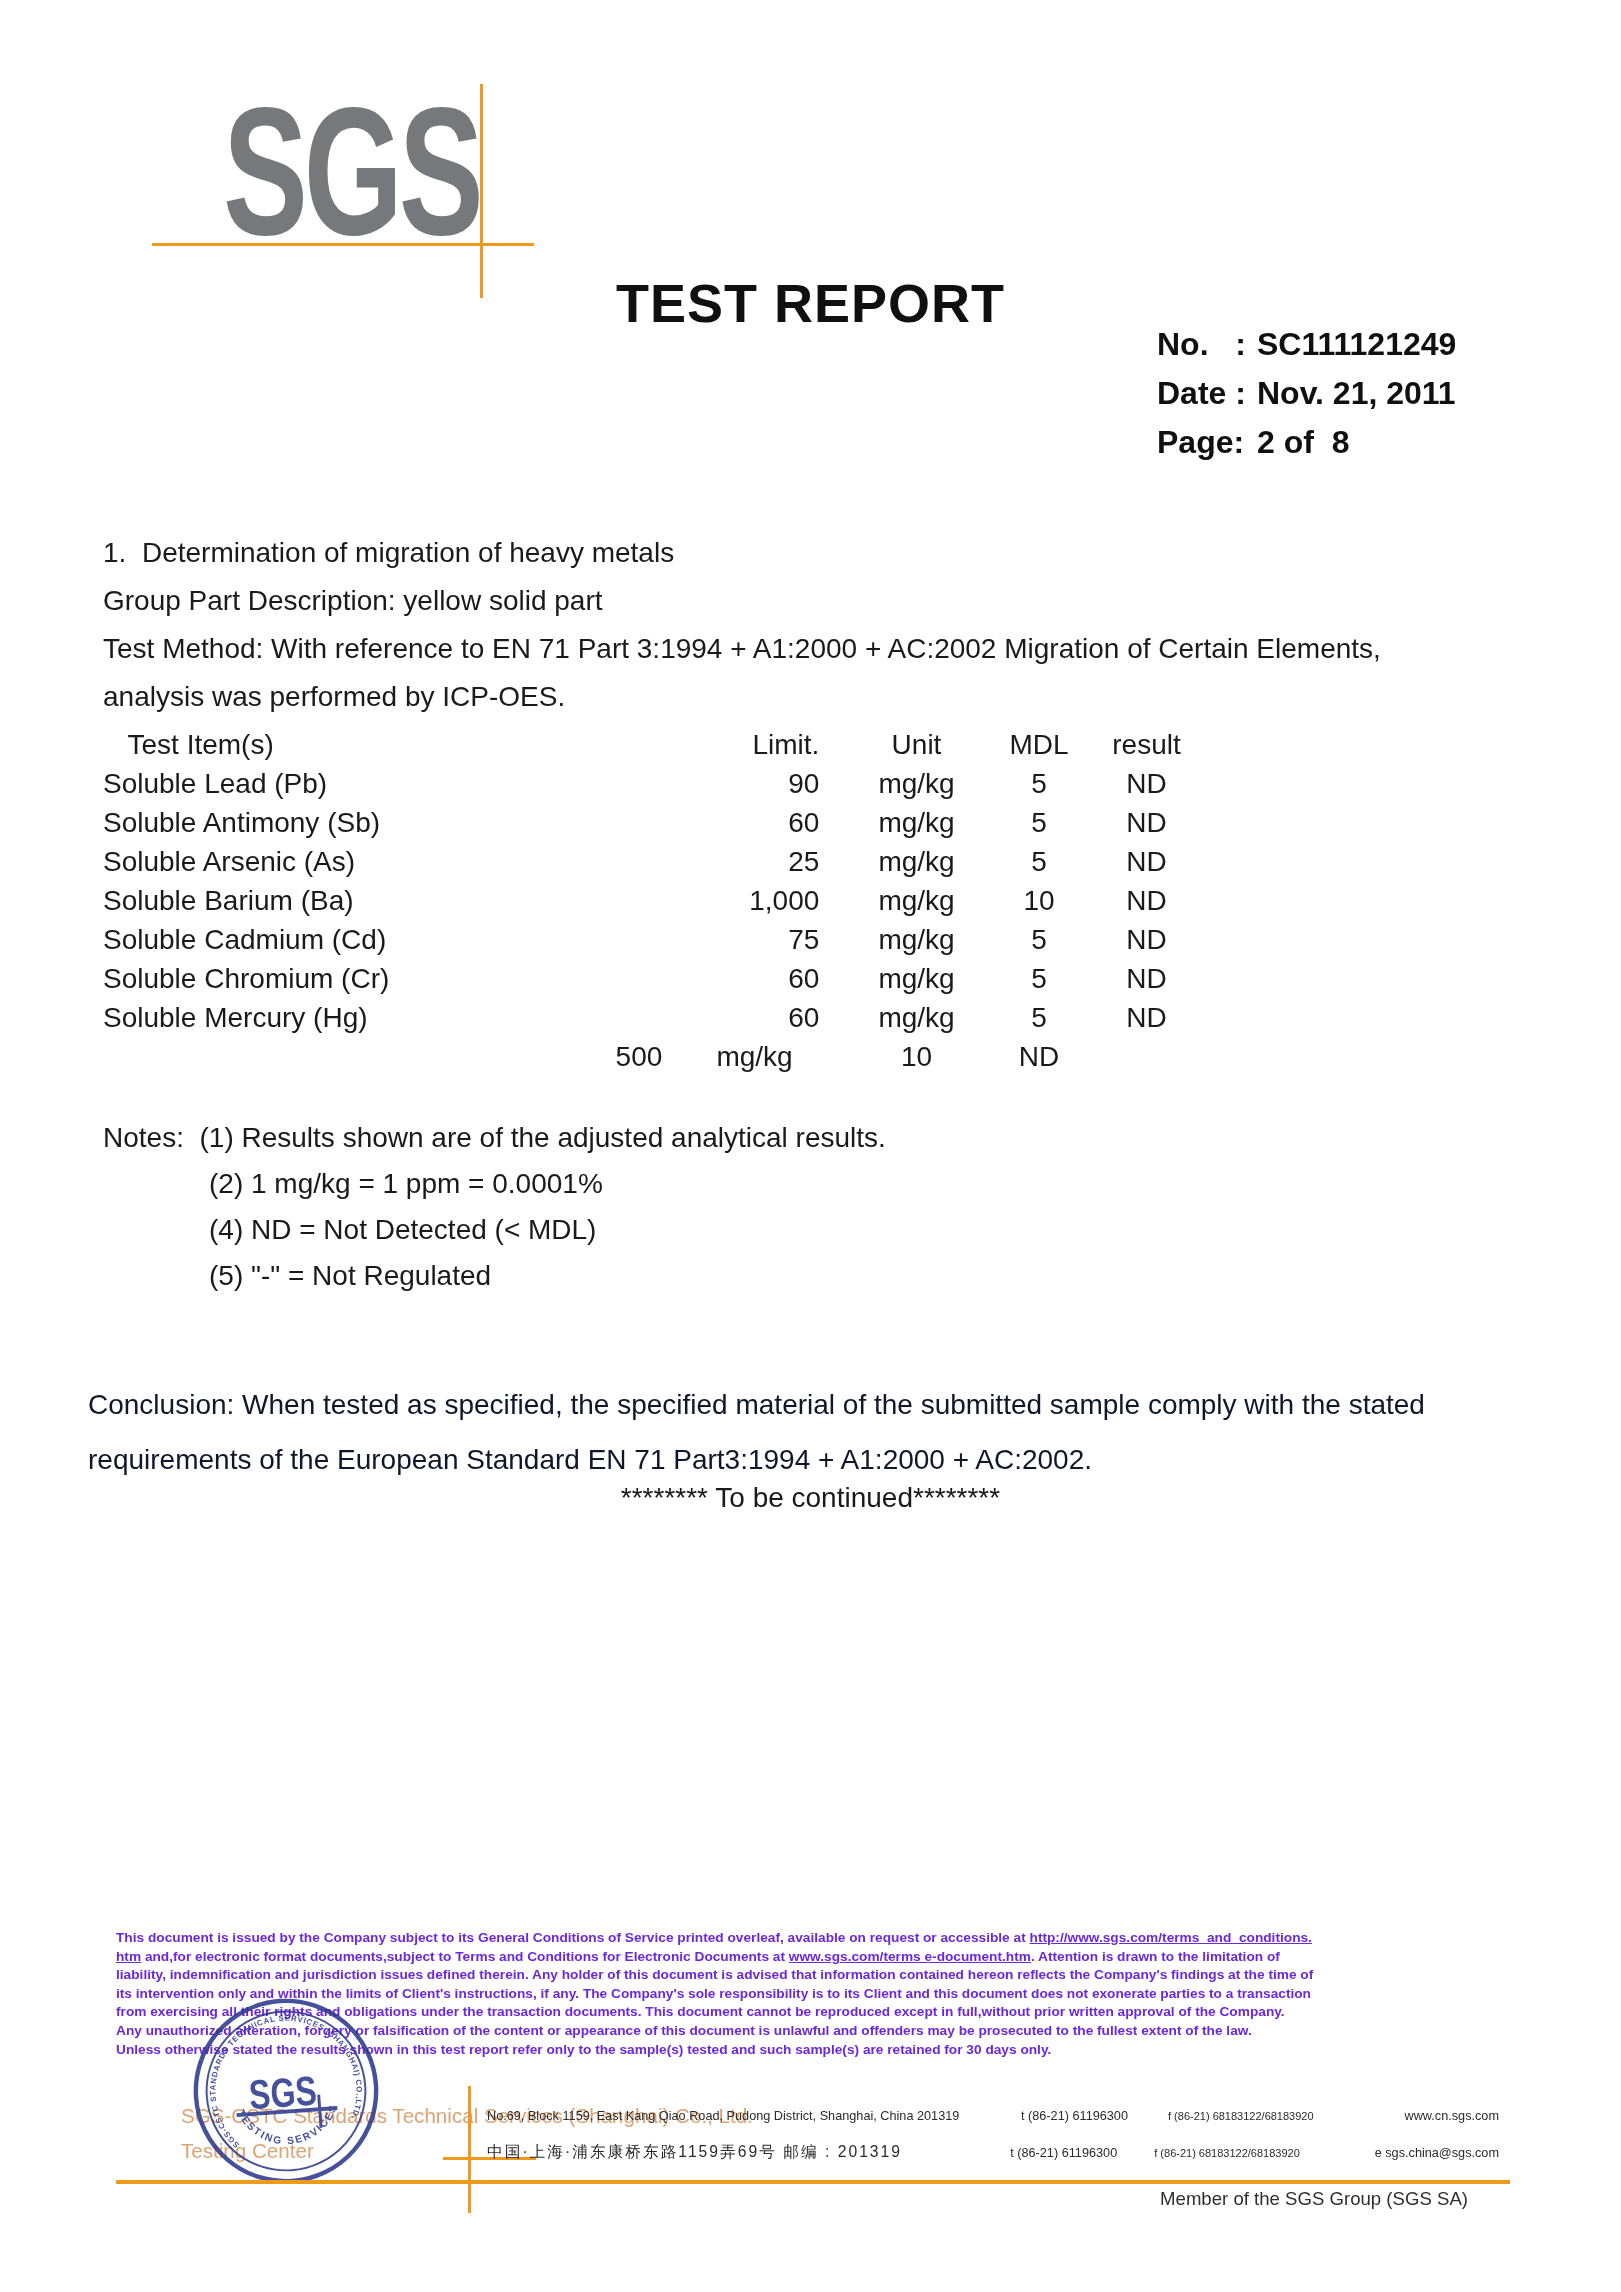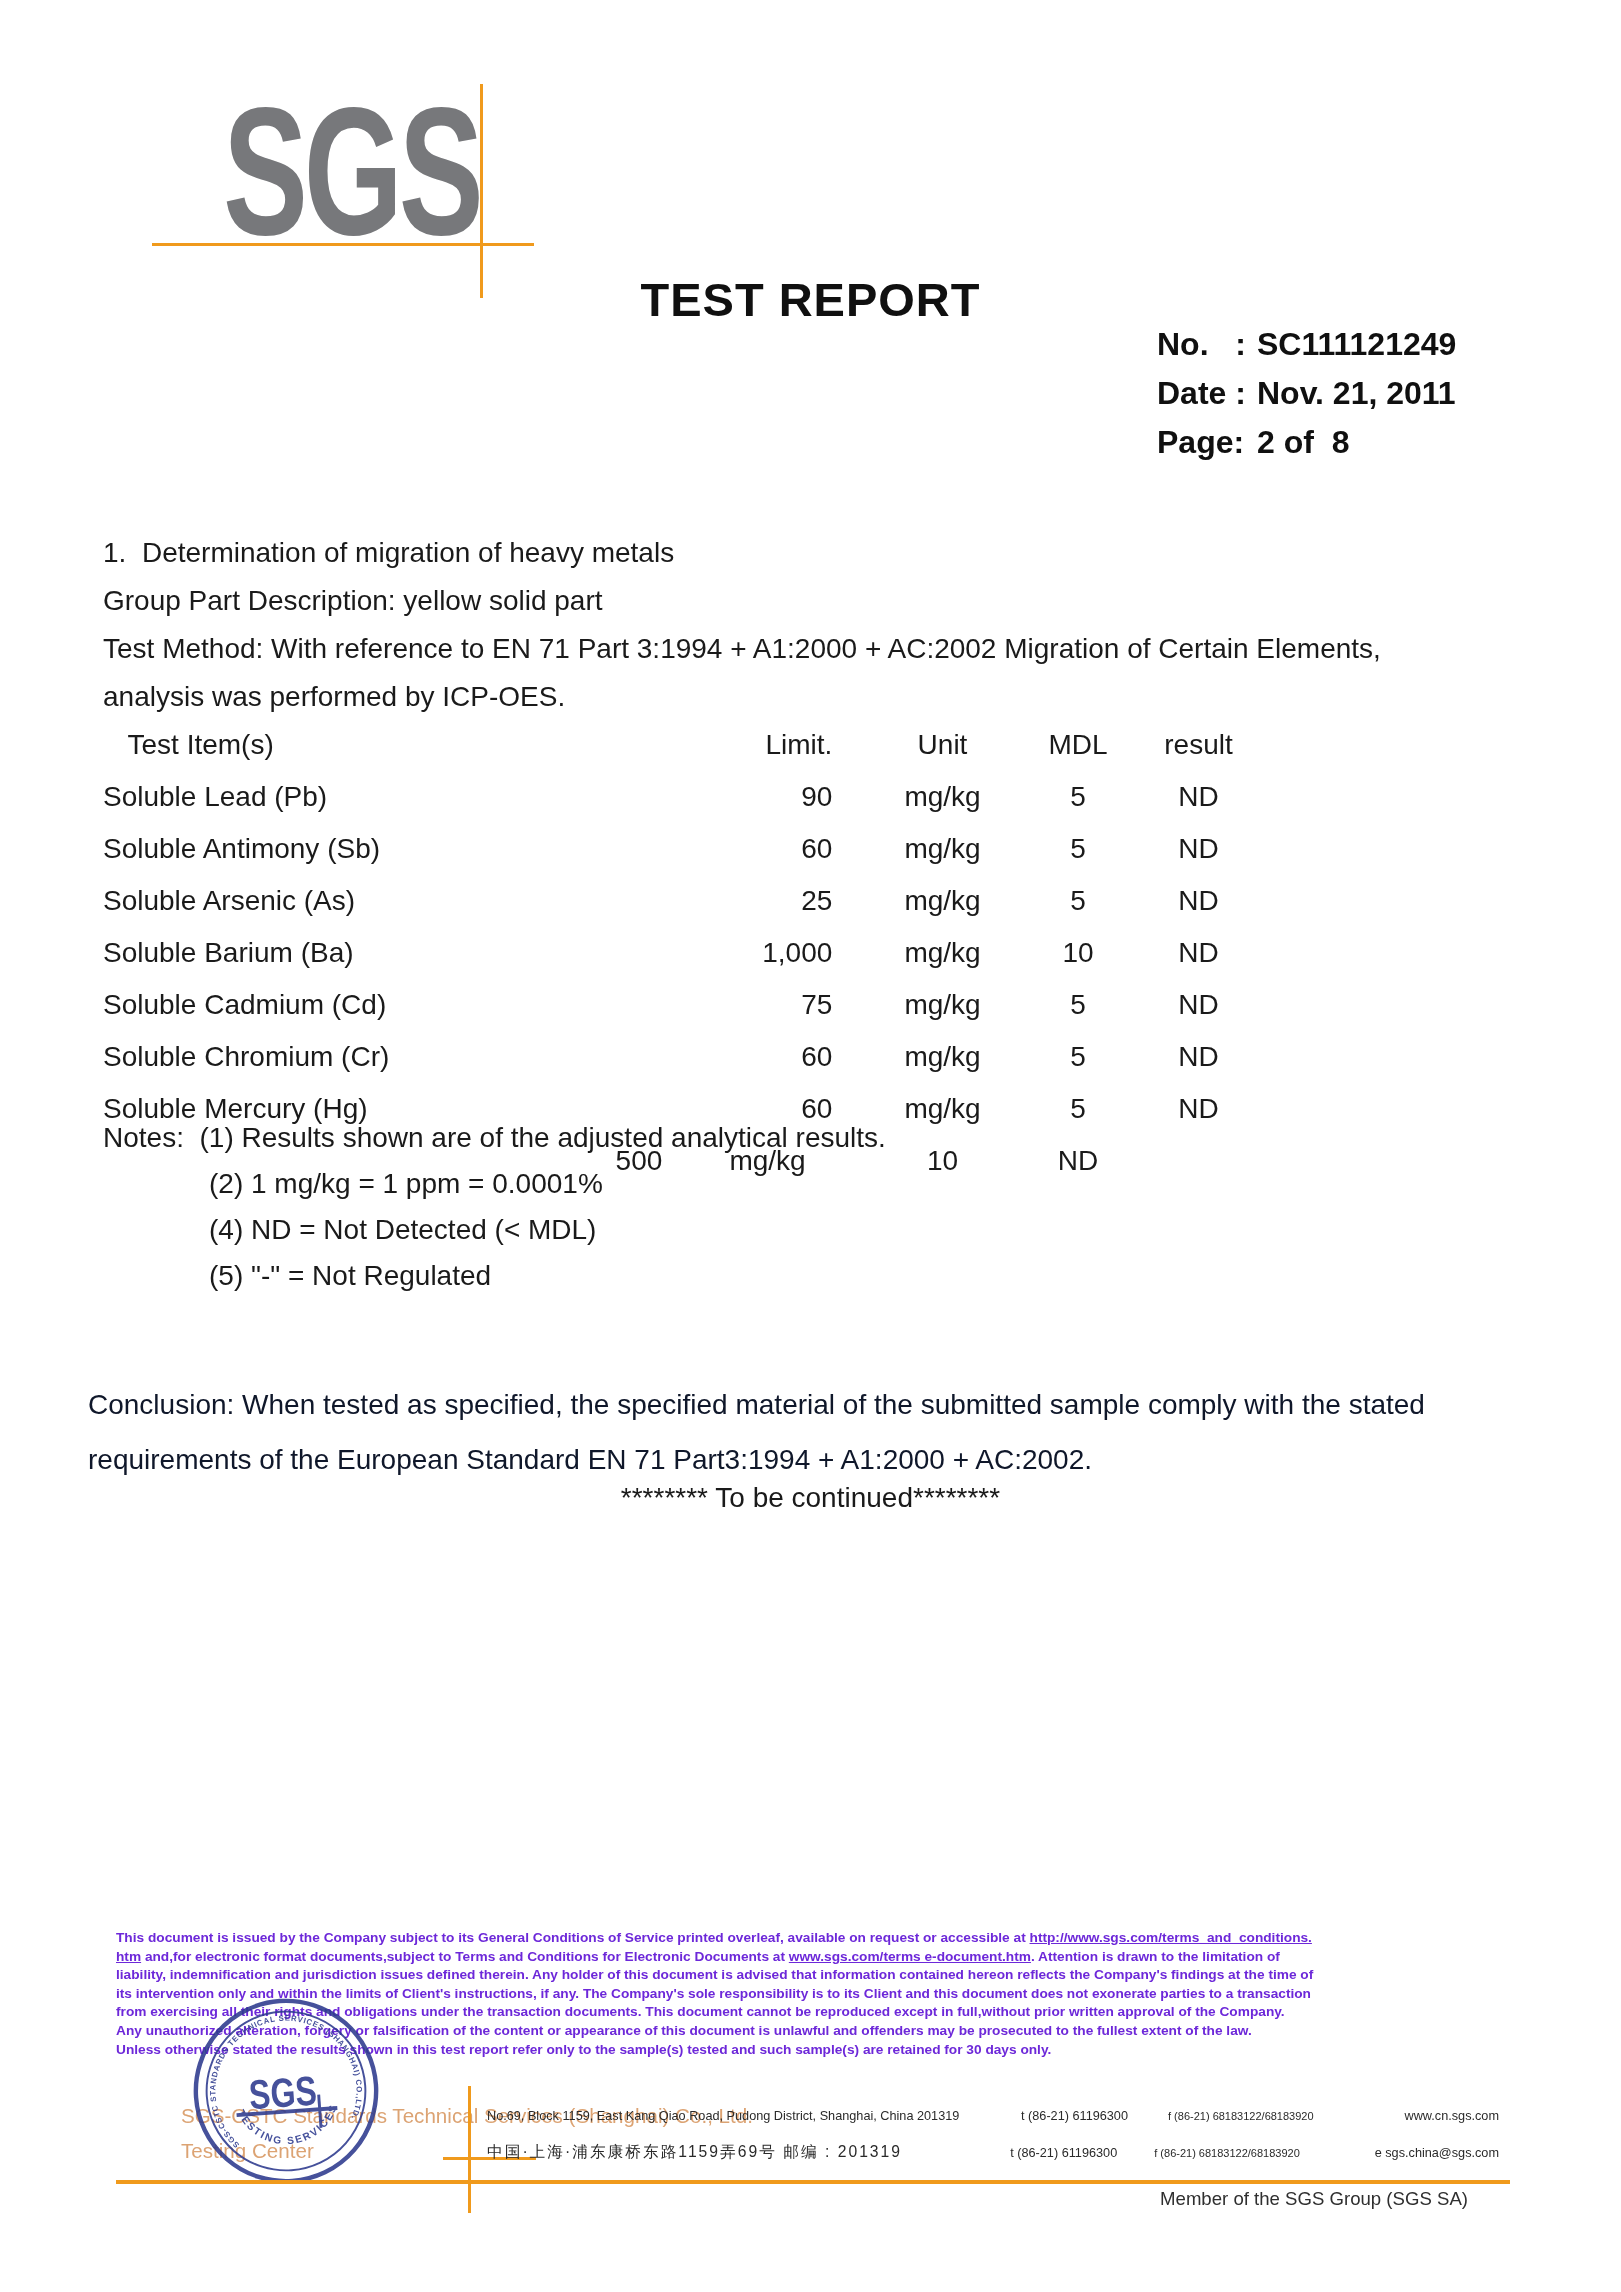--- a/index.html
+++ b/index.html
@@ -12,30 +12,30 @@
   .t{white-space:pre-wrap;}
   
   .logo-text{
     left:223px;top:94px;font-size:182px;font-weight:bold;line-height:155px;
     color:#77787B;transform:scaleX(0.70);transform-origin:left top;
     letter-spacing:-5.9px;white-space:nowrap;
   }
   .logo-hline{left:152px;top:243px;width:382px;height:2.9px;background:#F09A1C;}
   .logo-vline{left:480px;top:84px;width:2.9px;height:214px;background:#F09A1C;}
   
-  .title{left:0;right:0;top:272px;text-align:center;font-size:47px;font-weight:bold;letter-spacing:1px;color:#101010;}
+  .title{left:0;right:0;top:272px;text-align:center;font-size:54px;font-weight:bold;letter-spacing:1px;color:#101010;}
   .info{left:1157px;top:320px;font-size:32px;font-weight:bold;color:#101010;}
   .info-row{display:flex;height:49px;align-items:center;}
   .info-label{display:inline-block;width:100px;white-space:pre;}
   .info-value{white-space:pre;text-align:right;}
   
   .body-block{left:103px;right:88px;top:529px;font-size:28px;color:#1a1a1a;}
   .body-line{line-height:48px;}
   
-  .tbl{left:103px;top:725px;display:grid;grid-template-columns:573px 157px 167px 78px 137px;font-size:28px;color:#1a1a1a;gap:13px;}
+  .tbl{left:103px;top:725px;display:grid;grid-template-columns:573px 157px 167px 78px 137px;font-size:28px;color:#1a1a1a;}
   .tbl > div{line-height:39px;}
   .c-item{text-align:left;}
   .c-limit{text-align:right;padding-right:13.7px;}
   .c-center{text-align:center;}
   .h-item{padding-left:24.5px;}
   
   .notes{left:103px;top:1115px;font-size:28px;color:#1a1a1a;}
   .notes .n-line{line-height:46px;}
   .notes .indent{padding-left:106px;}
   

